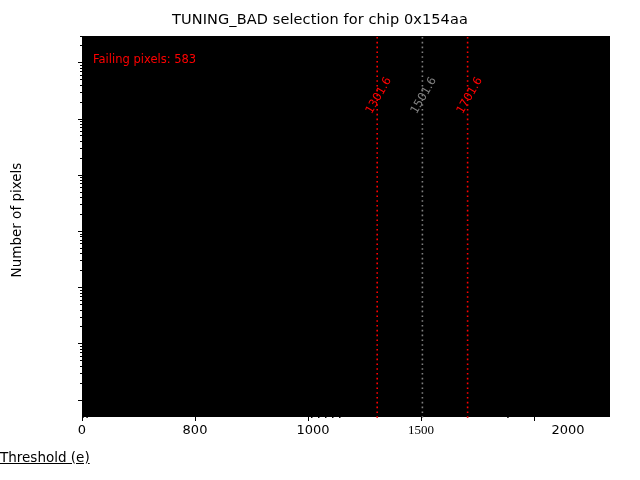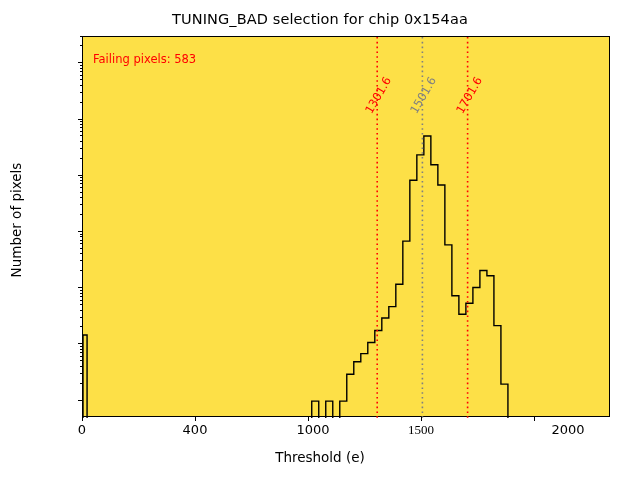--- a/index.html
+++ b/index.html
@@ -31,21 +31,21 @@
   }
   
   #plot-area {
     position: absolute;
     left: 82px;
     top: 36px;
     width: 528px;
     height: 381px;
     border: 1.1px solid #000000;
     box-sizing: border-box;
-    background: #fde047;
+    background: #000000;
     overflow: visible;
   }
   #plot-svg {
     position: absolute;
     left: 0;
     top: 0;
     width: 528px;
     height: 381px;
     display: block;
   }
@@ -65,23 +65,23 @@
     white-space: nowrap;
     transform-origin: left bottom;
     transform: rotate(-60deg);
   }
   
   #xlabel {
     position: absolute;
     left: 0;
     top: 449px;
     width: 640px;
-    text-align: center;
     font-size: 13.5px;
     color: #000000;
+    text-decoration: underline;
   }
   #ylabel {
     position: absolute;
     left: -84px;
     top: 212px;
     width: 200px;
     text-align: center;
     font-size: 13.5px;
     color: #000000;
     transform: rotate(-90deg);
@@ -117,21 +117,21 @@
     <div id="failing-annotation">Failing pixels: 583</div>
   </div>
 
   <div id="xlabel">Threshold (e)</div>
   <div id="ylabel">Number of pixels</div>
 
   <div id="xticks-container">
       <div class="tick-mark" style="left: 81.5px; top: 417px; width: 1.1px; height: 4px;"></div>
       <div class="xtick-label" style="left: 82px;">0</div>
       <div class="tick-mark" style="left: 194.514px; top: 417px; width: 1.1px; height: 4px;"></div>
-      <div class="xtick-label" style="left: 195.014px;">400</div>
+      <div class="xtick-label" style="left: 195.014px;">800</div>
       <div class="tick-mark" style="left: 307.527px; top: 417px; width: 1.1px; height: 4px;"></div>
       <div class="xtick-label" style="left: 313px;">1000</div>
       <div class="tick-mark" style="left: 420.541px; top: 417px; width: 1.1px; height: 4px;"></div>
       <div class="xtick-label" style="left: 421.041px; font-family: Liberation Serif, serif;">1500</div>
       <div class="tick-mark" style="left: 533.555px; top: 417px; width: 1.1px; height: 4px;"></div>
       <div class="xtick-label" style="left: 559px; margin-left: 9px;">2000</div>
     </div>
   <div id="yticks-container">
       <div class="tick-mark" style="left: 78px; top: 399.579px; width: 4px; height: 1.1px;"></div>
       <div class="tick-mark" style="left: 78px; top: 343.369px; width: 4px; height: 1.1px;"></div>

